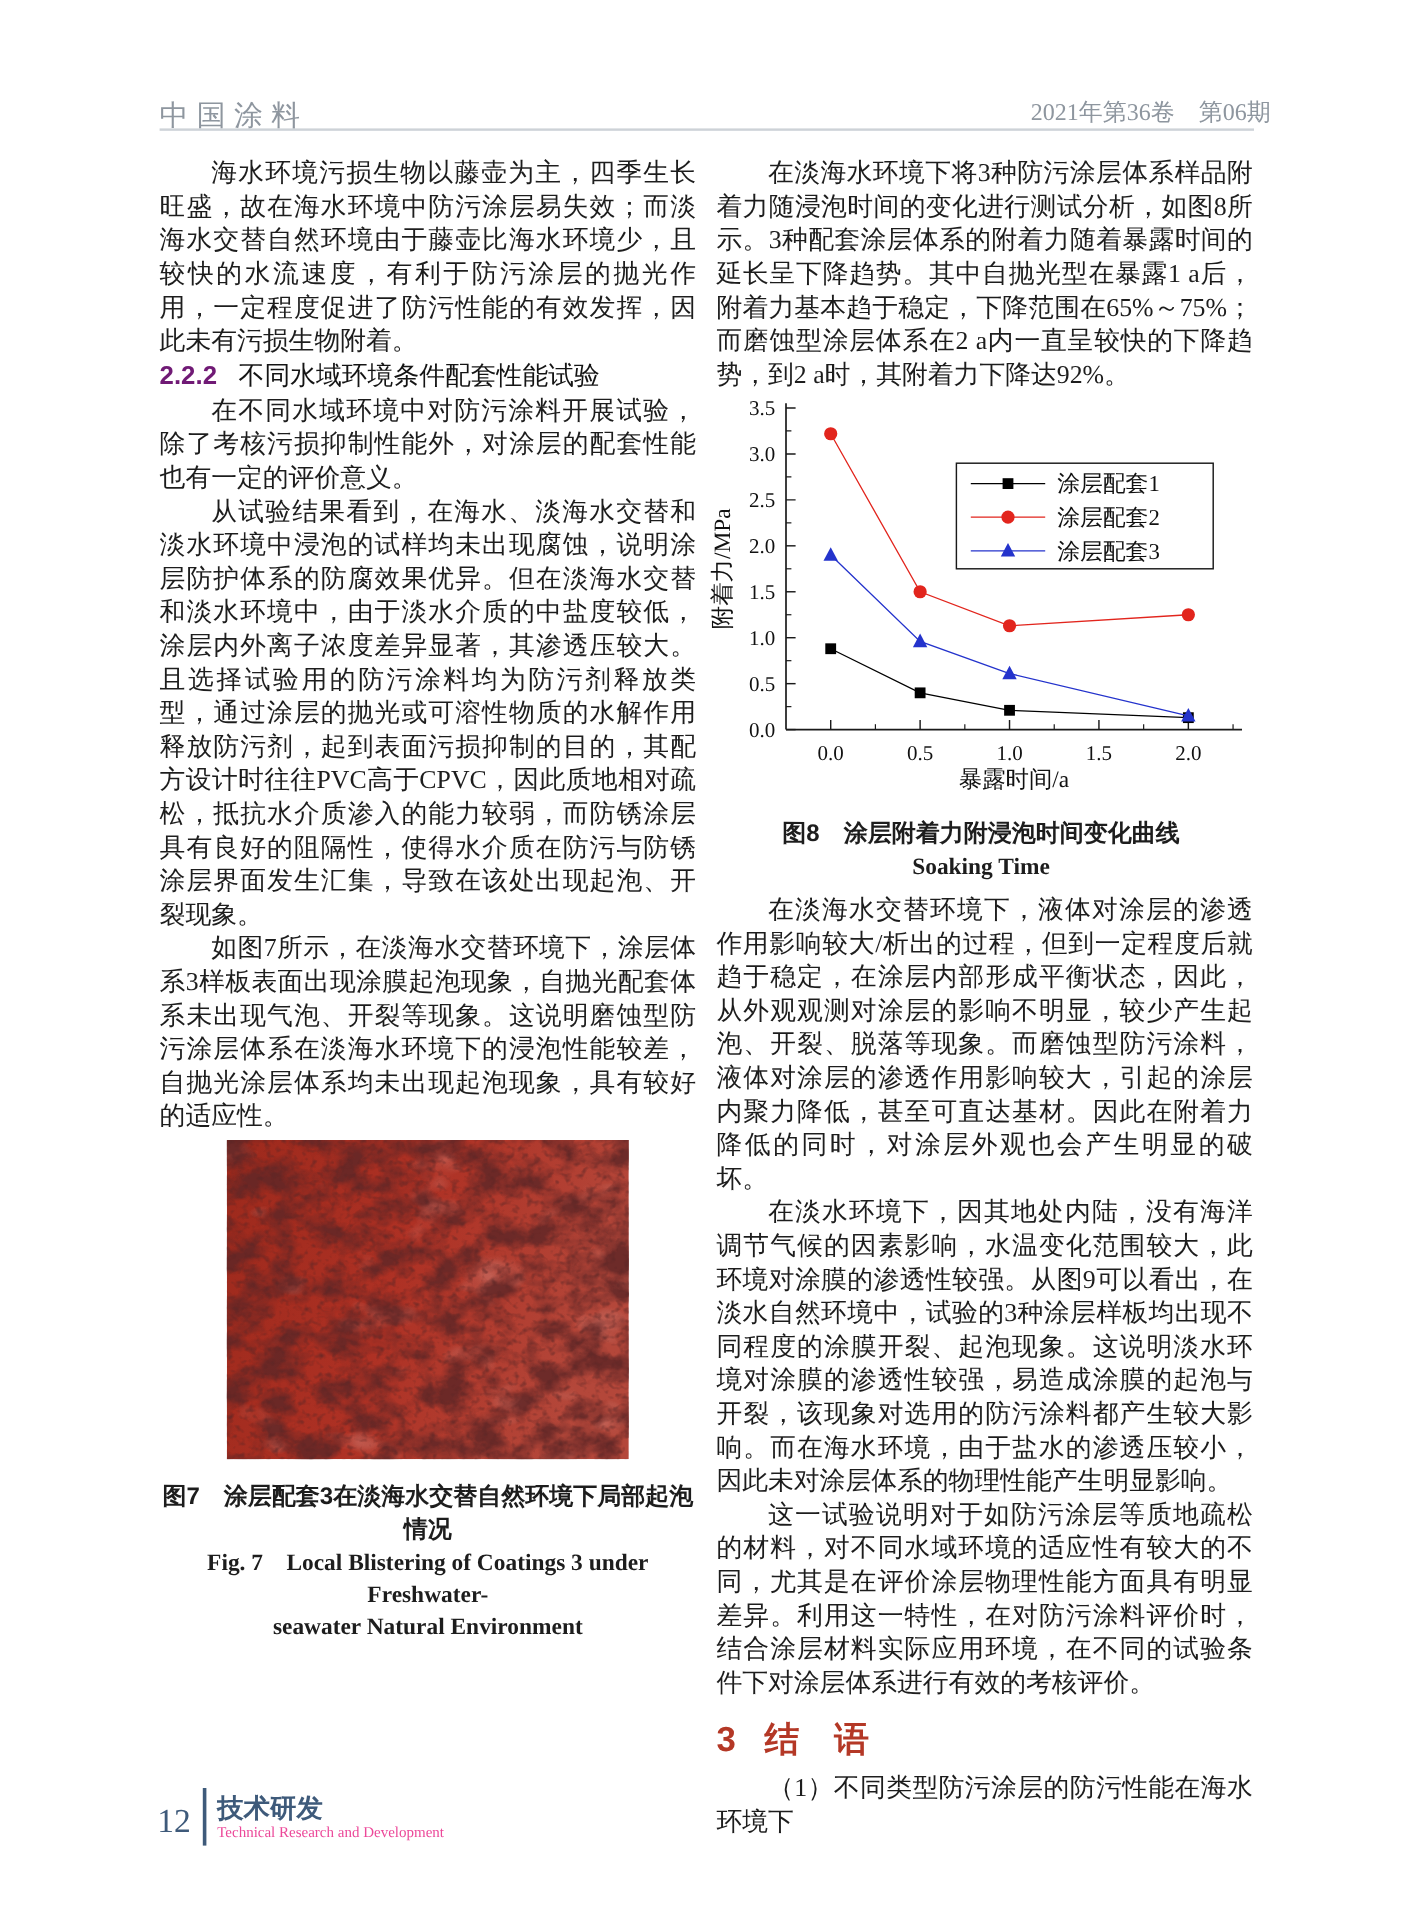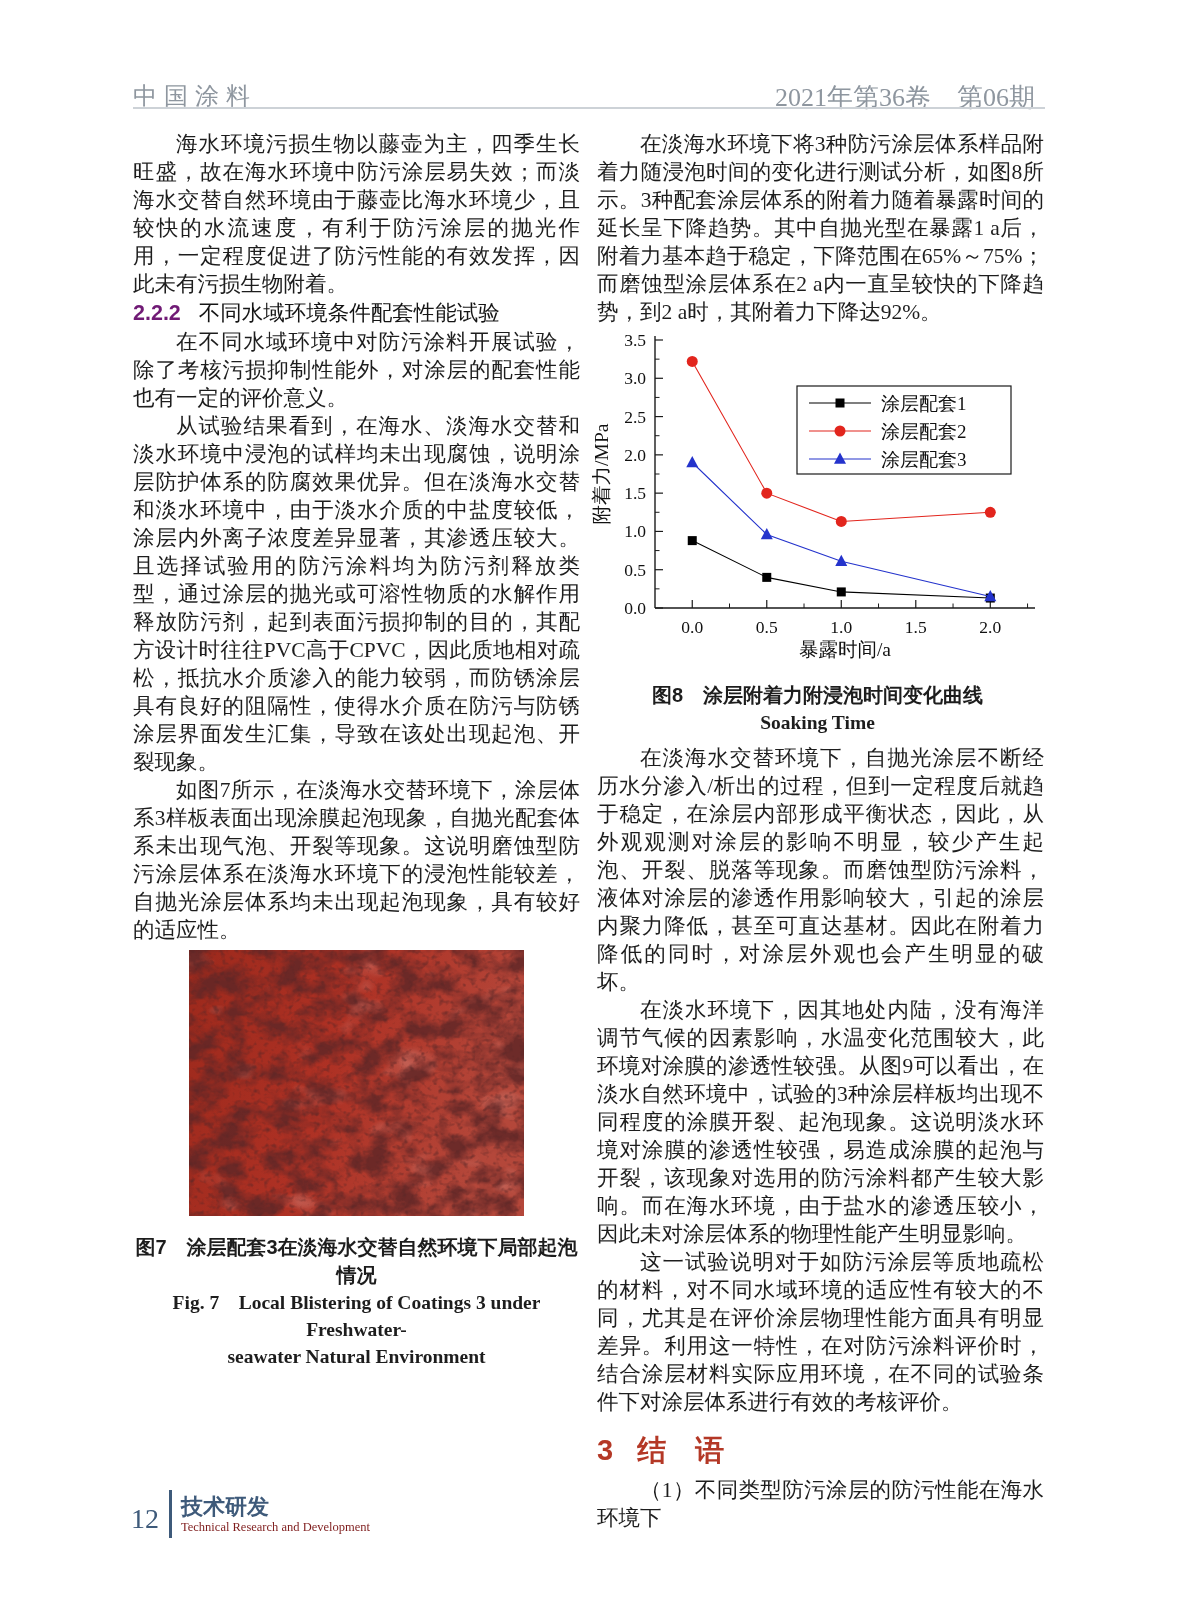--- a/index.html
+++ b/index.html
@@ -1,20 +1,20 @@
 <!DOCTYPE html>
 <html><head>
 <meta charset="utf-8">
 <style>
   html,body{margin:0;padding:0;background:#ffffff;}
   .page{position:relative;width:1187px;height:1600px;background:#ffffff;overflow:hidden;
         font-family:"Liberation Serif","DejaVu Serif",serif;color:#1d1d1d;}
   
   .header-left{position:absolute;left:133px;top:80px;font-size:24px;color:#8e969f;letter-spacing:7px;}
-  .header-right{position:absolute;right:152px;top:80px;font-size:26px;color:#8e969f;}
+  .header-right{position:absolute;right:128px;top:80px;font-size:20px;color:#8e969f;}
   .header-rule{position:absolute;left:133px;right:142px;top:107px;border-top:2px solid #cdd2d7;}
   
   .col{position:absolute;top:130px;width:447px;font-size:21.5px;line-height:28px;
        text-align:justify;text-justify:inter-ideograph;}
   .col-left{left:133px;}
   .col-right{left:597px;}
   p.para{margin:0;text-indent:2em;}
   
   .h222{margin:1px 0;font-size:21.5px;}
   .h222 .num{color:#701a75;font-weight:bold;font-family:"Liberation Sans","DejaVu Sans",sans-serif;margin-right:18px;}
@@ -32,21 +32,21 @@
   
   .tick{font:17.5px "Liberation Serif","DejaVu Serif",serif;fill:#111;}
   .axlabel{font:19.5px "Liberation Serif","DejaVu Serif",serif;fill:#111;}
   .legendtext{font:19px "Liberation Serif","DejaVu Serif",serif;fill:#111;}
   
   .footer{position:absolute;left:131px;top:1490px;display:flex;align-items:center;}
   .footer .pageno{font-size:28px;color:#3e5a7a;margin-right:10px;margin-top:10px;}
   .footer .bar{width:3px;height:48px;background:#3e5a7a;margin-right:9px;}
   .footer .sec-zh{font-family:"Liberation Sans","DejaVu Sans",sans-serif;font-weight:bold;
       font-size:22px;color:#3e5a7a;line-height:25px;}
-  .footer .sec-en{font-size:12.5px;color:#7f1d1d;line-height:16px;}
+  .footer .sec-en{font-size:12.5px;color:#ec4899;line-height:16px;}
 </style>
 </head>
 <body>
 
 <div class="page">
 
   <div class="header-left">中国涂料</div>
   <div class="header-right">2021年第36卷　第06期</div>
   <div class="header-rule"></div>
 
@@ -165,21 +165,21 @@
           <line x1="218" y1="133" x2="280" y2="133" stroke="#2433cc" stroke-width="1.1"></line>
           <polygon points="249,126.5 243,137.8 255,137.8" fill="#2433cc"></polygon>
           <text x="290" y="139.5" class="legendtext">涂层配套3</text>
         </svg>
       <div class="caption-zh">图8　涂层附着力附浸泡时间变化曲线</div>
       <div class="caption-en">
         <div>Soaking Time</div>
       </div>
     </div>
 
-    <p class="para" style="margin-top:8px">在淡海水交替环境下，自抛光涂层不断经历水分渗入/析出的过程，但到一定程度后就趋于稳定，在涂层内部形成平衡状态，因此，从外观观测对涂层的影响不明显，较少产生起泡、开裂、脱落等现象。而磨蚀型防污涂料，液体对涂层的渗透作用影响较大，引起的涂层内聚力降低，甚至可直达基材。因此在附着力降低的同时，对涂层外观也会产生明显的破坏。</p>
+    <p class="para" style="margin-top:8px">在淡海水交替环境下，液体对涂层的渗透作用影响较大/析出的过程，但到一定程度后就趋于稳定，在涂层内部形成平衡状态，因此，从外观观测对涂层的影响不明显，较少产生起泡、开裂、脱落等现象。而磨蚀型防污涂料，液体对涂层的渗透作用影响较大，引起的涂层内聚力降低，甚至可直达基材。因此在附着力降低的同时，对涂层外观也会产生明显的破坏。</p>
     <p class="para">在淡水环境下，因其地处内陆，没有海洋调节气候的因素影响，水温变化范围较大，此环境对涂膜的渗透性较强。从图9可以看出，在淡水自然环境中，试验的3种涂层样板均出现不同程度的涂膜开裂、起泡现象。这说明淡水环境对涂膜的渗透性较强，易造成涂膜的起泡与开裂，该现象对选用的防污涂料都产生较大影响。而在海水环境，由于盐水的渗透压较小，因此未对涂层体系的物理性能产生明显影响。</p>
     <p class="para">这一试验说明对于如防污涂层等质地疏松的材料，对不同水域环境的适应性有较大的不同，尤其是在评价涂层物理性能方面具有明显差异。利用这一特性，在对防污涂料评价时，结合涂层材料实际应用环境，在不同的试验条件下对涂层体系进行有效的考核评价。</p>
     <div class="h3">
       <span class="num">3</span><span>结　语</span>
     </div>
     <p class="para">（1）不同类型防污涂层的防污性能在海水环境下</p>
   </div>
 
   <div class="footer">
     <div class="pageno">12</div>

